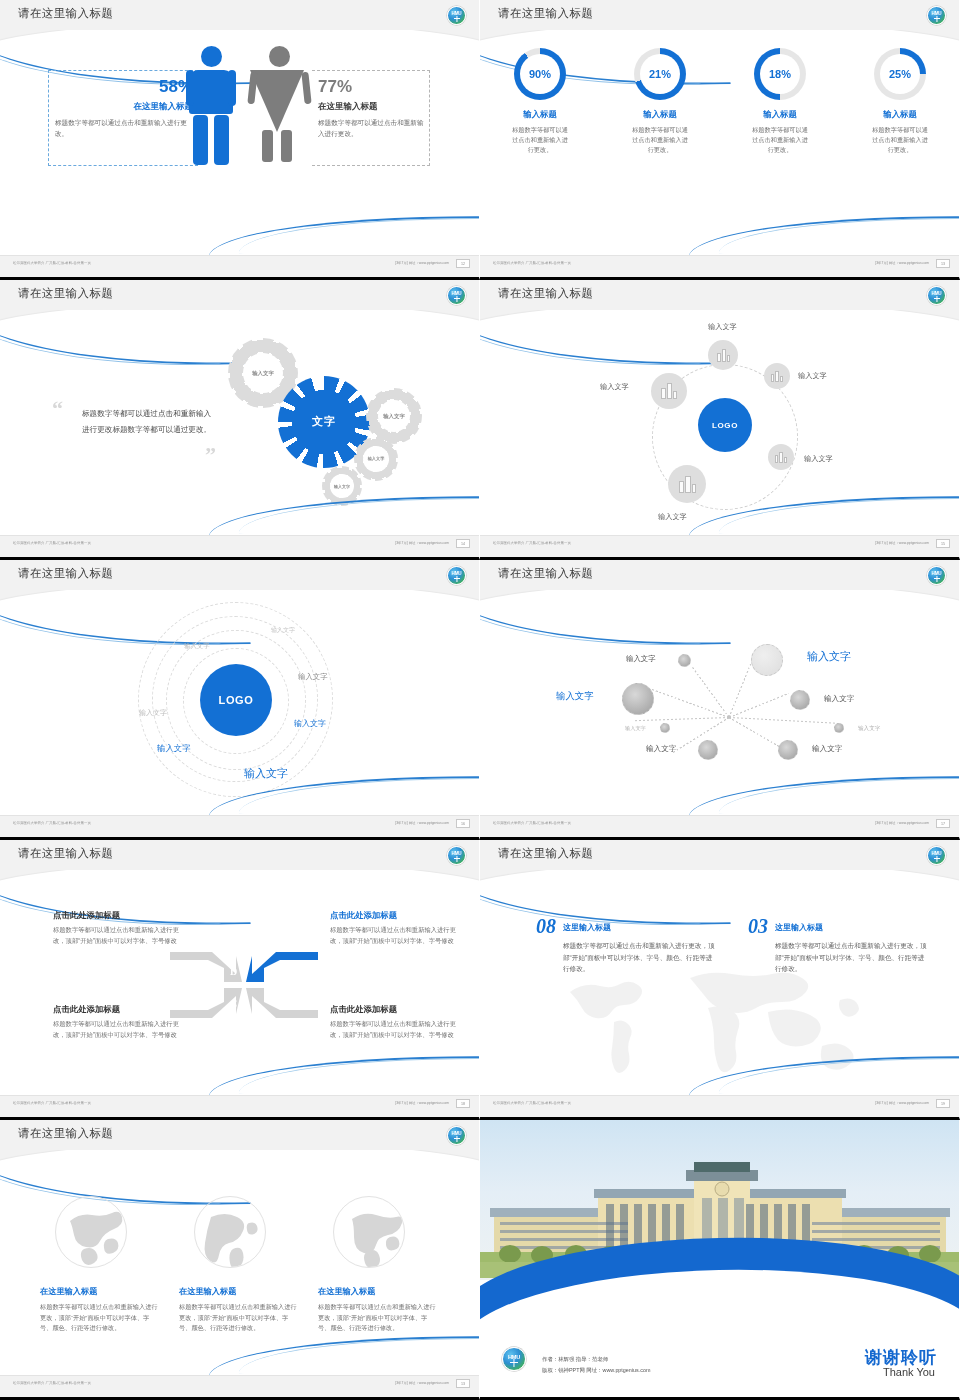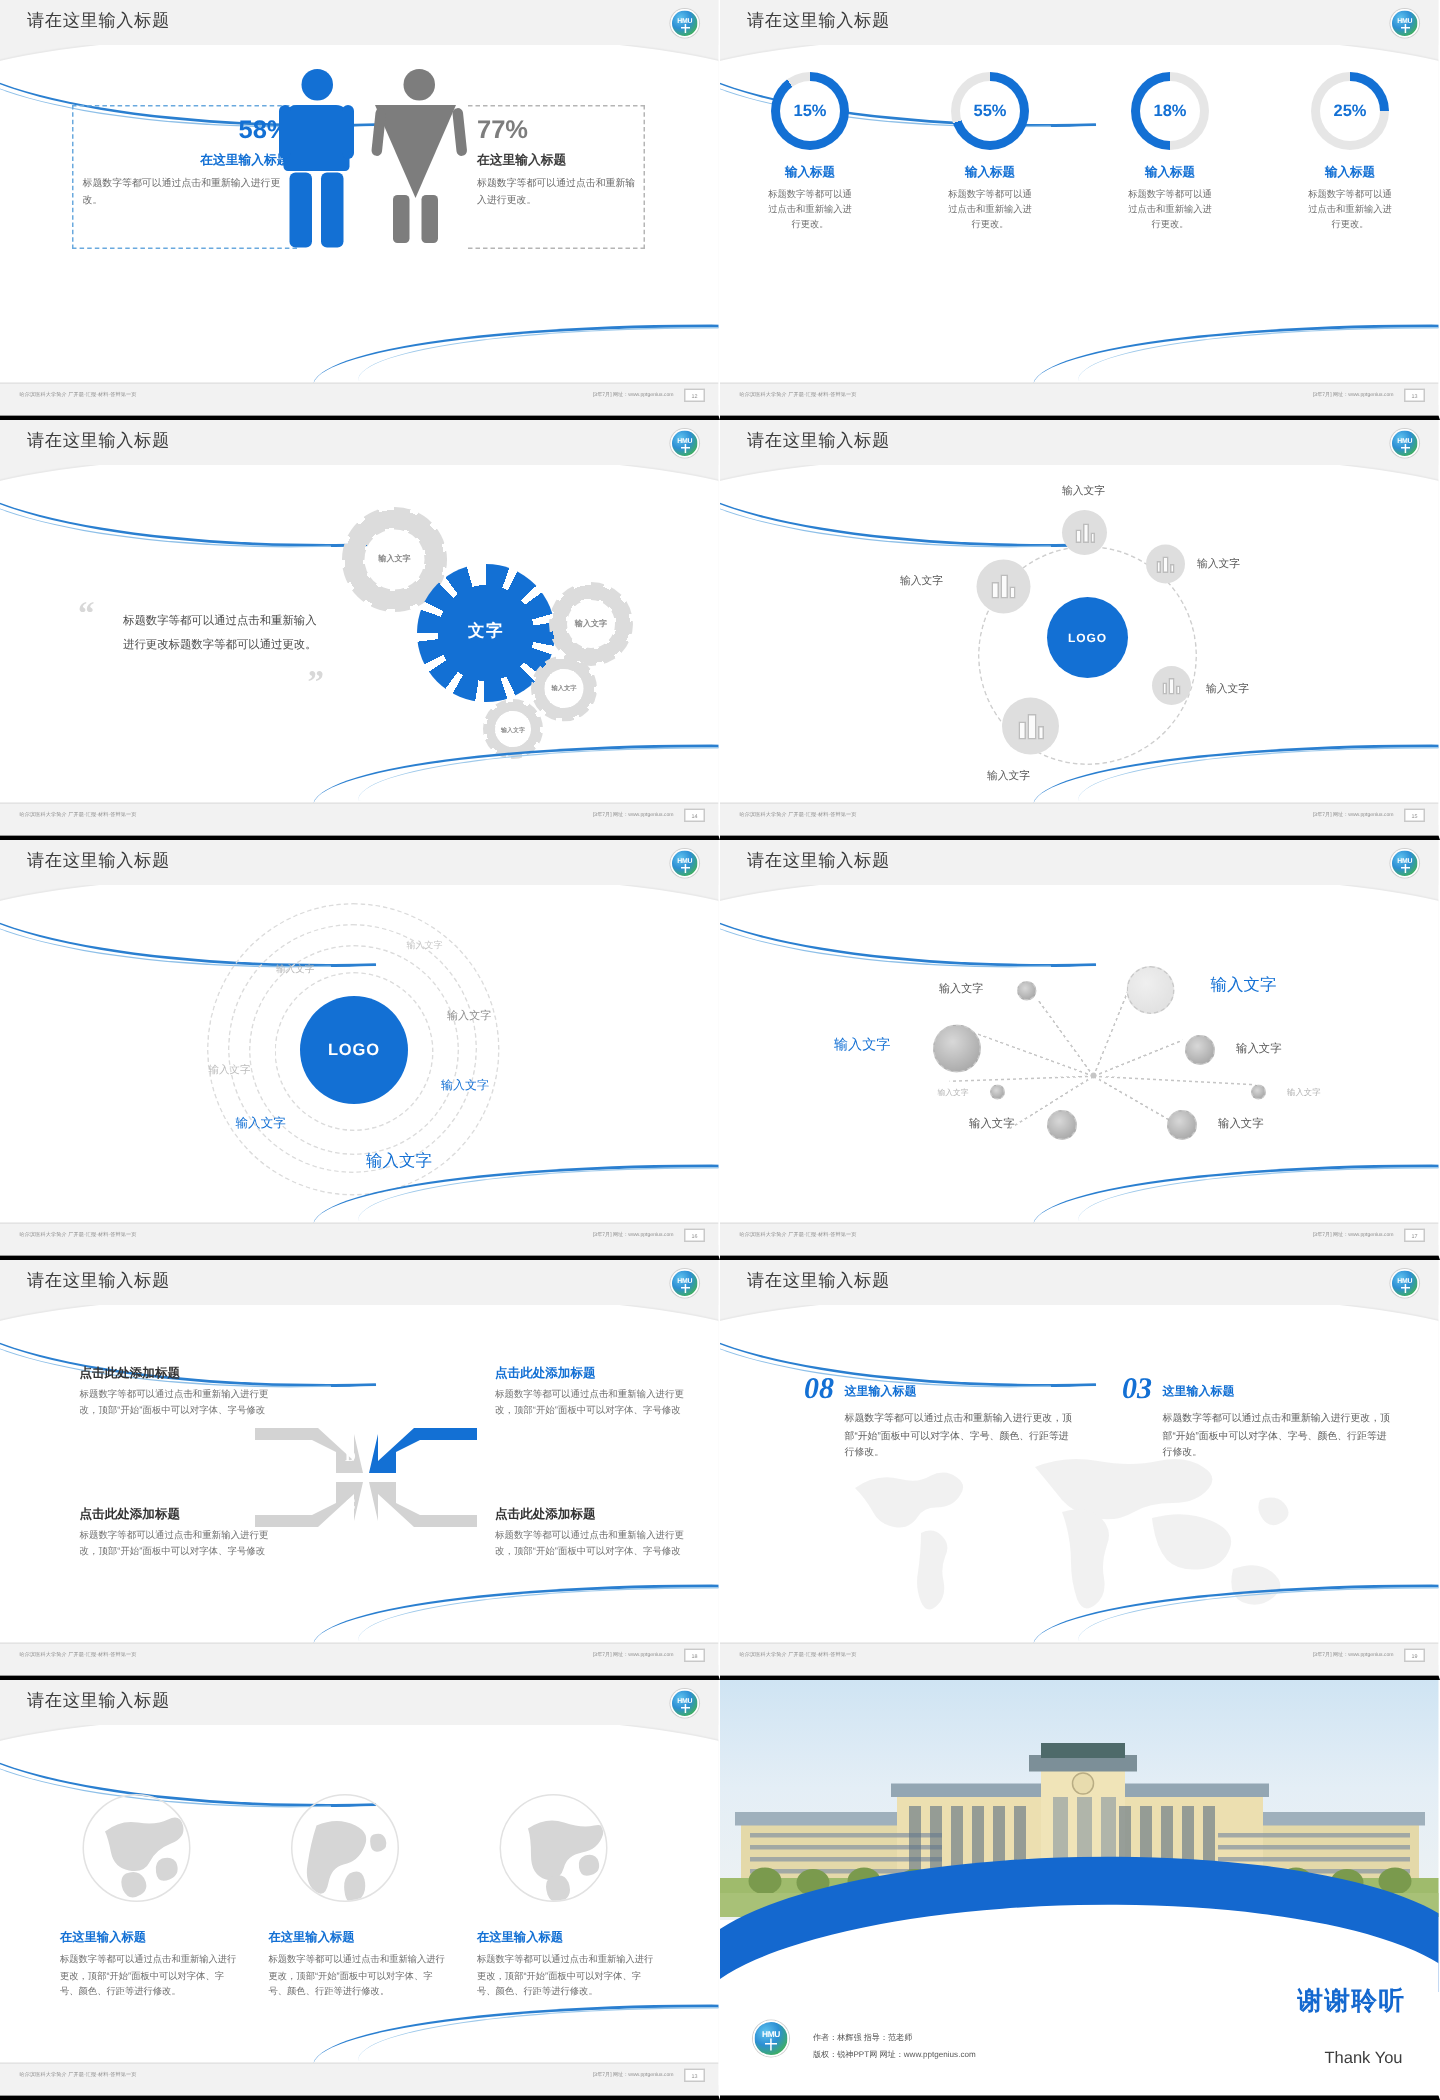--- a/index.html
+++ b/index.html
@@ -131,21 +131,21 @@
   .g-body{ font-size:6.2px; line-height:1.7; color:#6d6d6d; margin-top:5px; }
 
   
   .s10{ background:#fff; }
   .sky{ position:absolute; left:0; top:0; width:480px; height:160px;
         background:linear-gradient(180deg,#cfe4f3 0%,#e4eef6 45%,#eef2f2 100%); }
   .bluecurve{ position:absolute; left:-20px; top:118px; width:520px; height:95px;
         background:#1468cf; border-radius:50% 50% 0 0 / 70px 70px 0 0; transform:rotate(-1.2deg); }
   .bluecurve2{ position:absolute; left:-20px; top:112px; width:520px; height:95px;
         background:#e7eef4; border-radius:50% 50% 0 0 / 72px 72px 0 0; transform:rotate(-1.2deg); }
-  .thanks-cn{ position:absolute; right:22px; bottom:52px; font-size:17px; font-weight:bold; color:#1468cf; letter-spacing:1px;}
+  .thanks-cn{ position:absolute; right:22px; bottom:28px; font-size:17px; font-weight:bold; color:#1468cf; letter-spacing:1px;}
   .thanks-en{ position:absolute; right:24px; bottom:19px; font-size:11px; color:#3c3c3c; }
   .credits{ position:absolute; left:62px; bottom:22px; font-size:5.4px; line-height:1.9; color:#555; }
 </style>
 </head>
 <body>
 
 <div class="deck">
 
   <div class="slide">
     <div class="body-shape"></div>
@@ -216,29 +216,29 @@
       <span class="lg-stem"></span>
         <span class="lg-bar"></span>
     </div>
     <div class="ribbon-tl"></div>
     <div class="ribbon-tl2"></div>
 
     <div class="donut-row">
       <div class="donut-col">
         <div class="donut" style="background:conic-gradient(#1370d4 0 90%, #e6e6e6 90% 100%);">
           <div style="position:absolute;inset:6px;background:#fff;border-radius:50%;"></div>
-          <div class="d-val">15%</div>
+          <div class="d-val">90%</div>
         </div>
         <div class="d-label">输入标题</div>
         <div class="d-desc">标题数字等都可以通过点击和重新输入进行更改。</div>
       </div>
       <div class="donut-col">
         <div class="donut" style="background:conic-gradient(#1370d4 0 70%, #e6e6e6 70% 100%);">
           <div style="position:absolute;inset:6px;background:#fff;border-radius:50%;"></div>
-          <div class="d-val">55%</div>
+          <div class="d-val">21%</div>
         </div>
         <div class="d-label">输入标题</div>
         <div class="d-desc">标题数字等都可以通过点击和重新输入进行更改。</div>
       </div>
       <div class="donut-col">
         <div class="donut" style="background:conic-gradient(#e6e6e6 0 50%, #1370d4 50% 100%);">
           <div style="position:absolute;inset:6px;background:#fff;border-radius:50%;"></div>
           <div class="d-val">18%</div>
         </div>
         <div class="d-label">输入标题</div>

